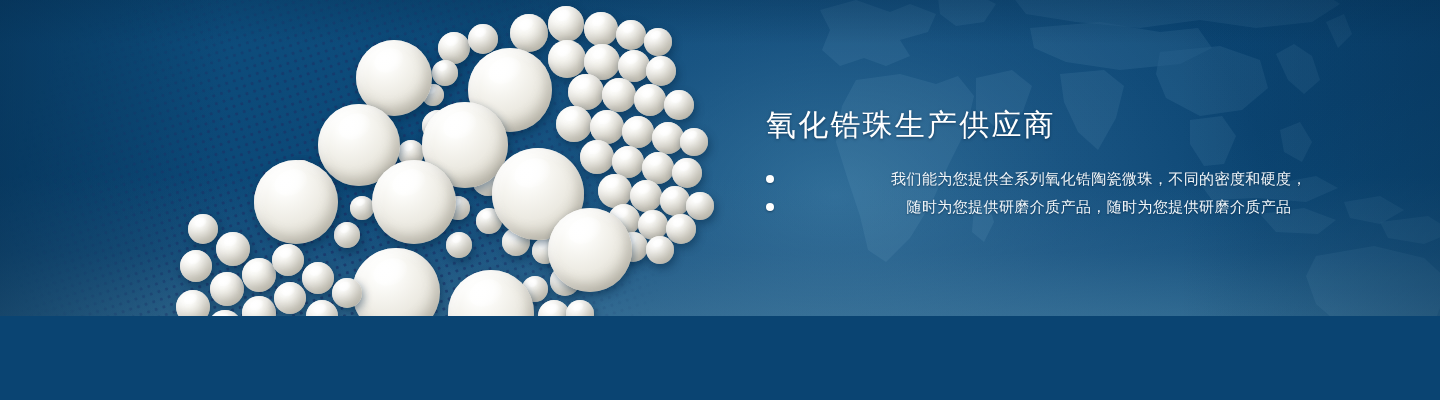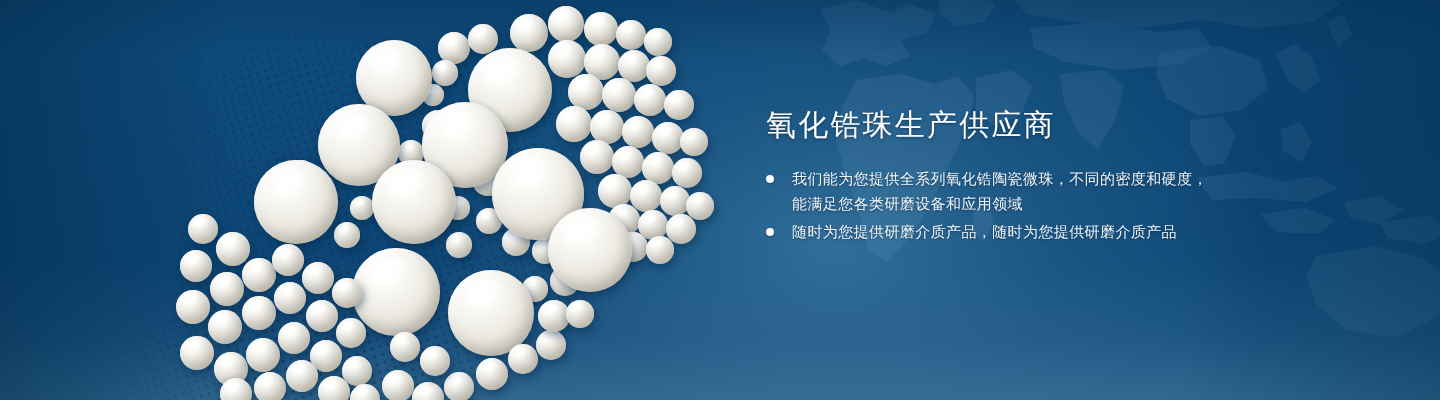--- a/index.html
+++ b/index.html
@@ -5,21 +5,21 @@
   * { margin:0; padding:0; box-sizing:border-box; }
   html, body {
     width:1440px; height:400px;
     overflow:hidden;
     background:#0a4472;
     font-family:"Liberation Sans","DejaVu Sans",sans-serif;
   }
 
   .banner {
     position:relative;
-    width:1440px; height:400px;
+    width:1440px; height:316px;
     overflow:hidden;
     background:#0369a1;
   }
 
   
   .bg-base {
     position:absolute; inset:0;
     background:
       radial-gradient(ellipse 620px 420px at 58% 62%,
          rgba(80,145,185,0.55) 0%,
@@ -110,20 +110,21 @@
     font-size:30px;
     line-height:38px;
     letter-spacing:2.2px;
     font-weight:400;
     text-shadow:0 1px 3px rgba(2,30,56,0.55);
     white-space:nowrap;
   }
   .bullets {
     margin-top:22px;
     list-style:none;
+    text-align:center;
   }
   .bullet {
     position:relative;
     padding-left:26px;
     color:#f2f6f9;
     font-size:15px;
     line-height:25px;
     letter-spacing:0.4px;
     margin-bottom:3px;
     text-shadow:0 1px 2px rgba(2,30,56,0.5);
@@ -294,21 +295,20 @@
 
   <div class="text-block">
 
     <h1 class="headline">氧化锆珠生产供应商</h1>
 
     <ul class="bullets">
 
       <li class="bullet">
         <span class="dot"></span>
         <span>我们能为您提供全系列氧化锆陶瓷微珠，不同的密度和硬度，</span>
-        <span class="l2">能满足您各类研磨设备和应用领域</span>
       </li>
 
 
       <li class="bullet">
         <span class="dot"></span>
         <span>随时为您提供研磨介质产品，随时为您提供研磨介质产品</span>
       </li>
 
     </ul>
   </div>

